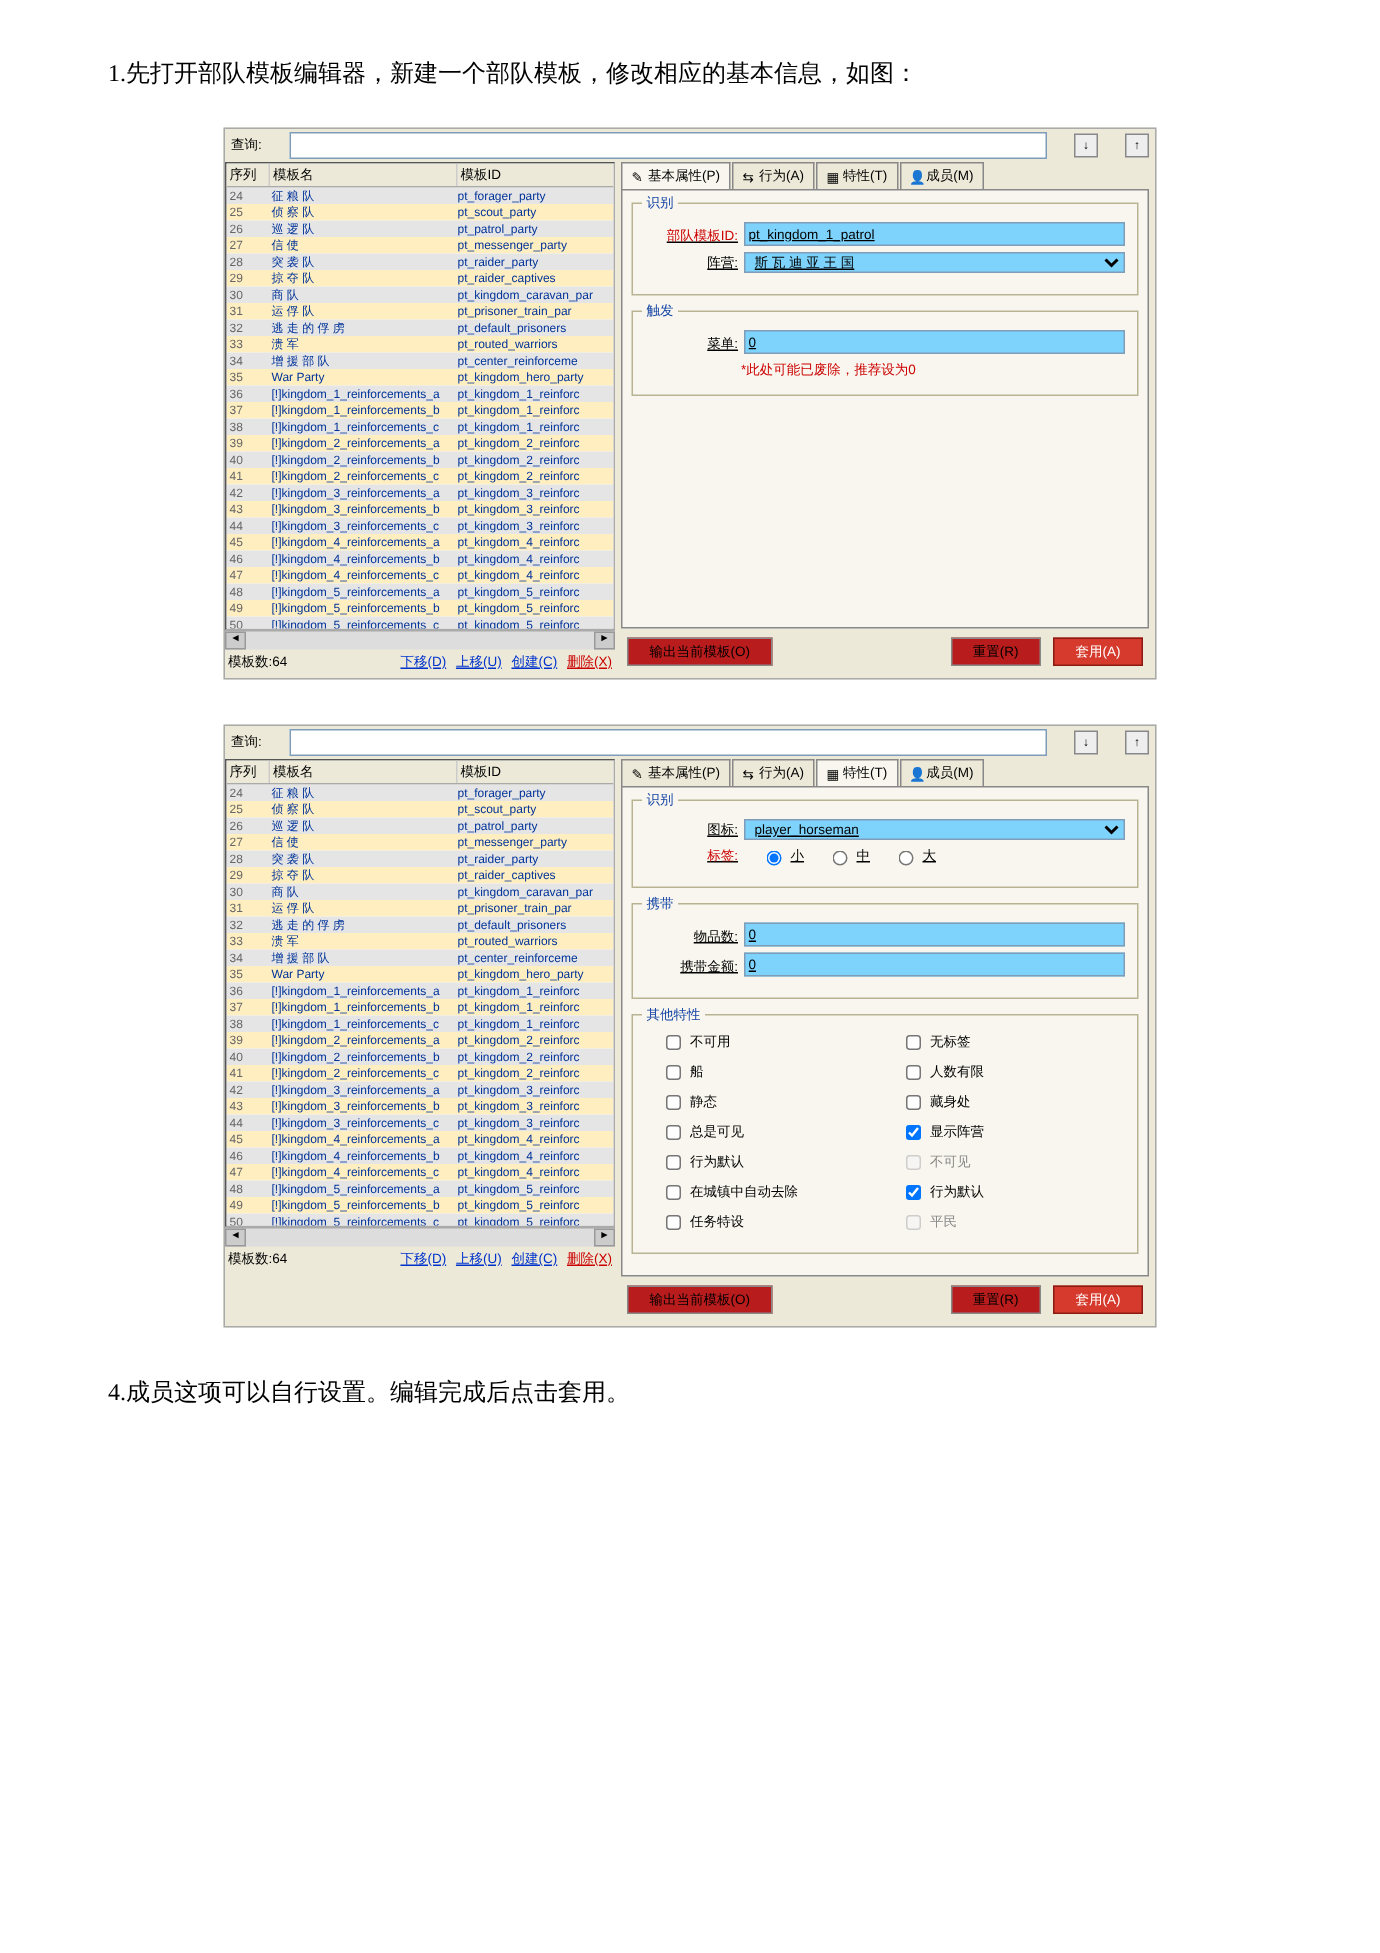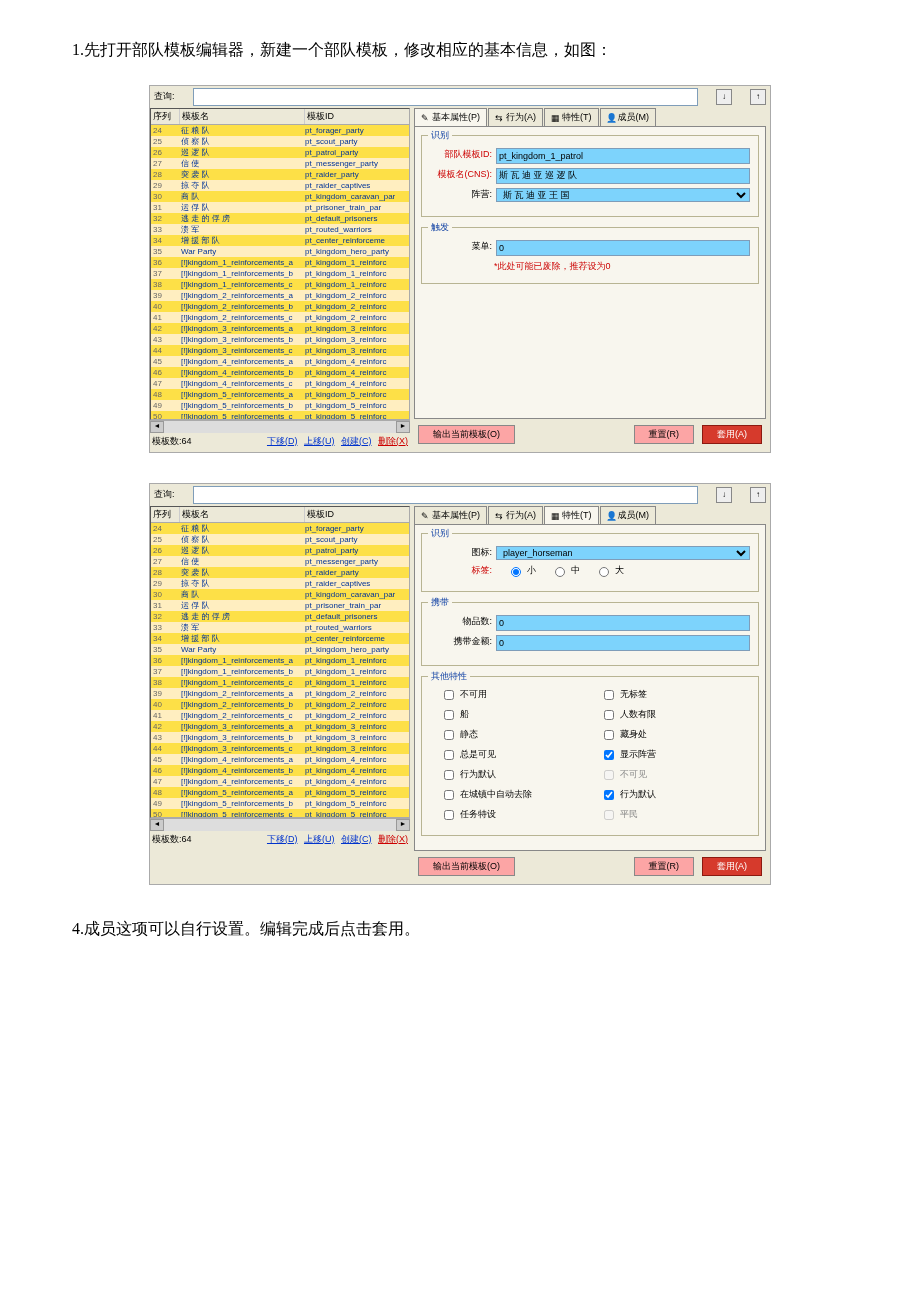--- a/index.html
+++ b/index.html
@@ -73,21 +73,21 @@
   }
   .grid-header .c1 { width: 24px; padding: 1px 2px; border-right: 1px solid #ccc; }
   .grid-header .c2 { width: 120px; padding: 1px 2px; border-right: 1px solid #ccc; }
   .grid-header .c3 { flex: 1; padding: 1px 2px; }
   .grid-body { overflow: hidden; }
   .grid-row {
     display: flex;
     font-size: 8px;
     line-height: 11px;
     color: #003399;
-    background: #fde047;
+    background: #e5e5e5;
   }
   .grid-row:nth-child(even) { background: #ffeec0; }
   .grid-row .c1 { width: 24px; padding: 0 2px; color: #666; }
   .grid-row .c2 { width: 120px; padding: 0 2px; white-space: nowrap; overflow: hidden; }
   .grid-row .c3 { flex: 1; padding: 0 2px; white-space: nowrap; overflow: hidden; }
   .hscroll {
     height: 12px; background: #ddd;
     border-top: 1px solid #aaa;
     display: flex; justify-content: space-between;
   }
@@ -140,23 +140,24 @@
   .group-title {
     position: absolute;
     top: -7px; left: 6px;
     background: #f8f6ee;
     padding: 0 3px;
     color: #1444a5;
     font-size: 9px;
   }
   .form-row {
     display: flex;
-    align-items: flex-start;
+    align-items: flex-end;
     margin: 4px 0;
     gap: 4px;
+    text-decoration: underline;
   }
   .form-row label { width: 62px; text-align: right; color: #c00; }
   .form-row label.blk { color: #000; }
   .form-row input[type=text], .form-row select {
     flex: 1;
     border: 1px solid #7f9db9;
     height: 14px;
     font-size: 9px;
     background: #7dd3fc;
     padding: 0 2px;
@@ -165,21 +166,21 @@
   .bottom-row {
     display: flex;
     justify-content: space-between;
     align-items: center;
     padding: 6px 4px 4px 4px;
     gap: 8px;
   }
   .btn {
     border: 1px solid #888;
     padding: 2px 14px;
-    background: #fca5a5;
+    background: #b91c1c;
     font-size: 9px;
   }
   .btn.red { background: #d63a2c; color: #fff; border-color: #8b1a10; }
   .check-grid {
     display: grid;
     grid-template-columns: 1fr 1fr;
     gap: 4px 20px;
     padding: 2px 10px;
   }
   .chk { display: flex; align-items: center; gap: 3px; }
@@ -391,24 +392,20 @@
             </div>
       </div>
       <div class="tab-body">
         <div class="group">
           <div class="group-title">识别</div>
           <div class="form-row">
                 <label>部队模板ID:</label>
                 <input type="text" value="pt_kingdom_1_patrol" style="">
               </div>
           <div class="form-row">
-                <label>模板名(CNS):</label>
-                <input type="text" value="斯 瓦 迪 亚 巡 逻 队" style="">
-              </div>
-          <div class="form-row">
                 <label class="blk">阵营:</label>
                 <select><option>斯 瓦 迪 亚 王 国</option></select>
               </div>
         </div>
         <div class="group">
           <div class="group-title">触发</div>
           <div class="form-row">
                 <label class="blk">菜单:</label>
                 <input type="text" value="0" style="">
               </div>

